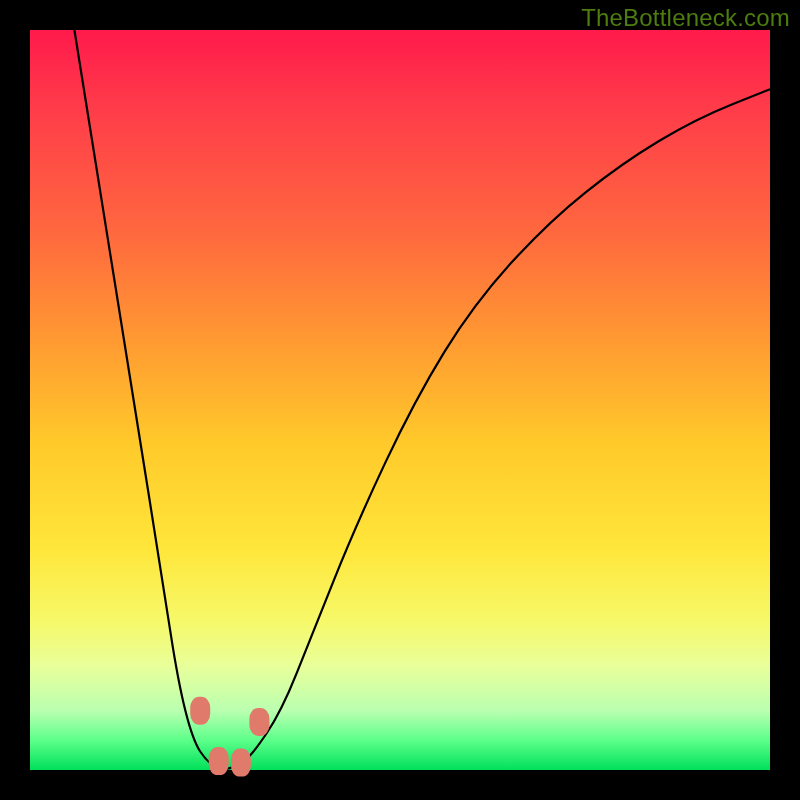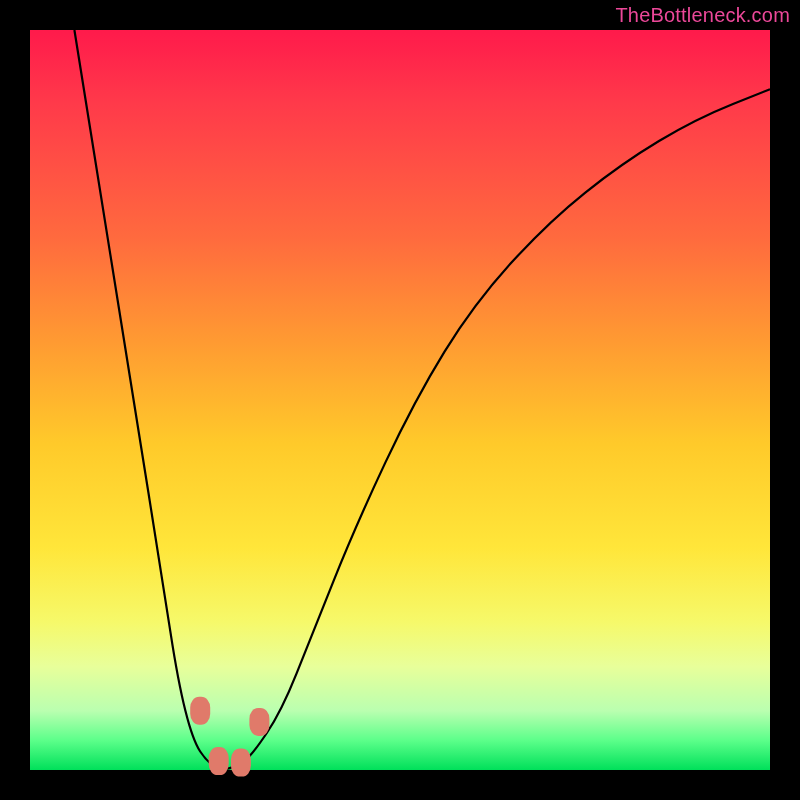--- a/index.html
+++ b/index.html
@@ -27,22 +27,22 @@
       #f6f96a 80%,
       #e8ff9a 86%,
       #baffb0 92%,
       #5cff8a 96%,
       #00e05a 100%);
   }
   .watermark {
     position: absolute;
     top: 4px;
     right: 10px;
-    color: #ec4899;
-    font-size: 20px;
+    color: #4d7c0f;
+    font-size: 24px;
     font-weight: 500;
     letter-spacing: 0.2px;
     user-select: none;
     text-align: center;
   }
   svg.curve {
     position: absolute;
     left: 0;
     top: 0;
     width: 740px;

